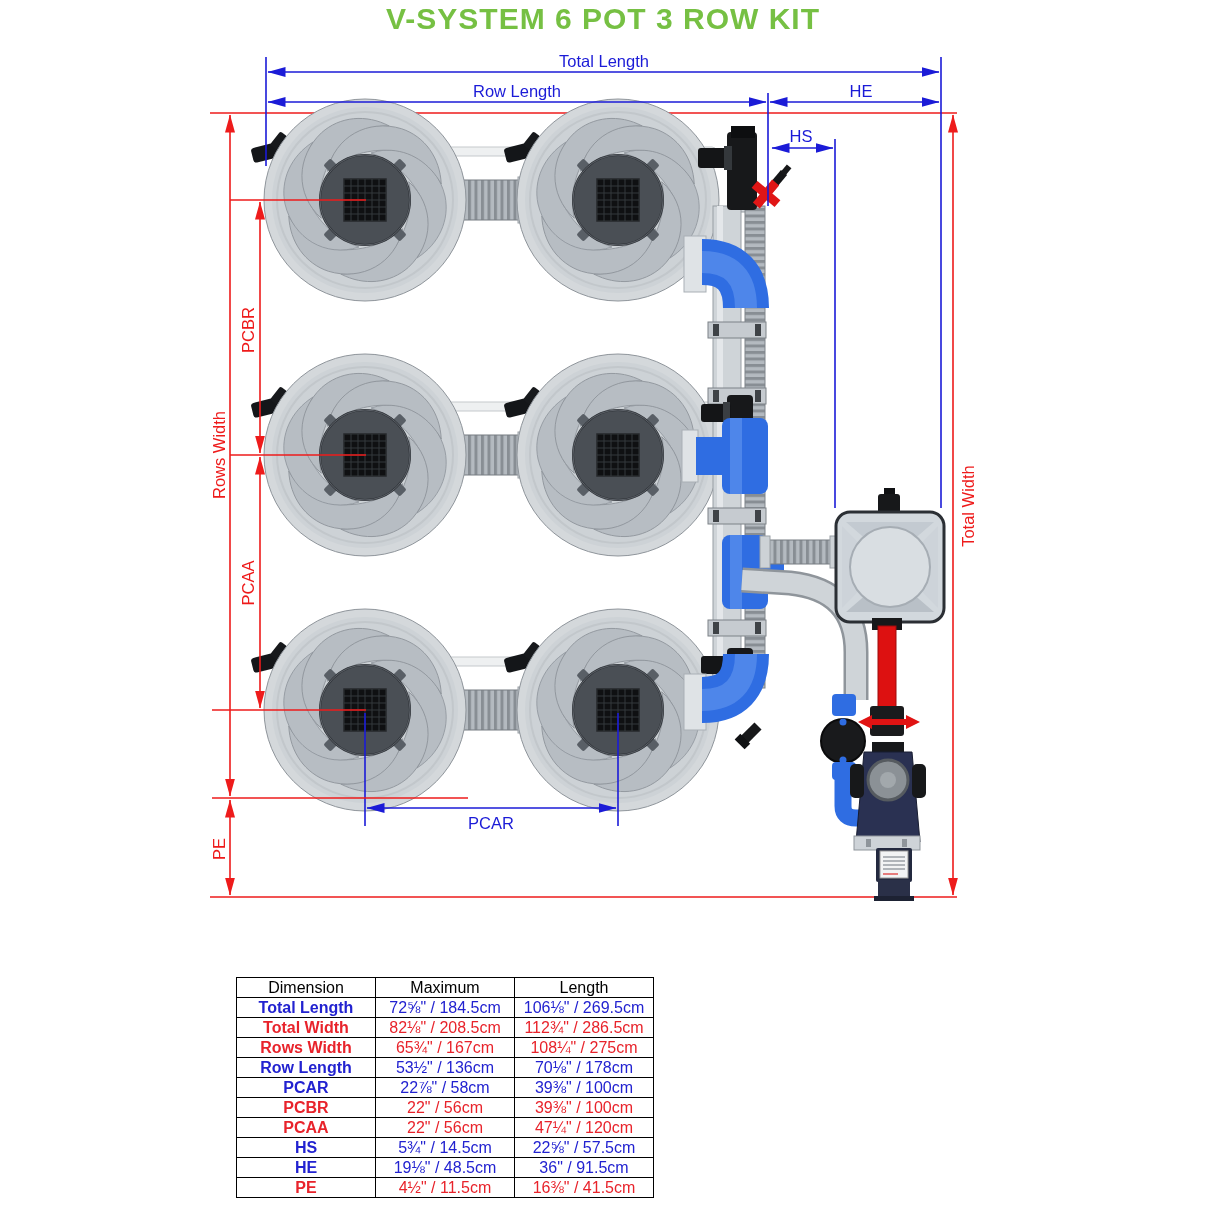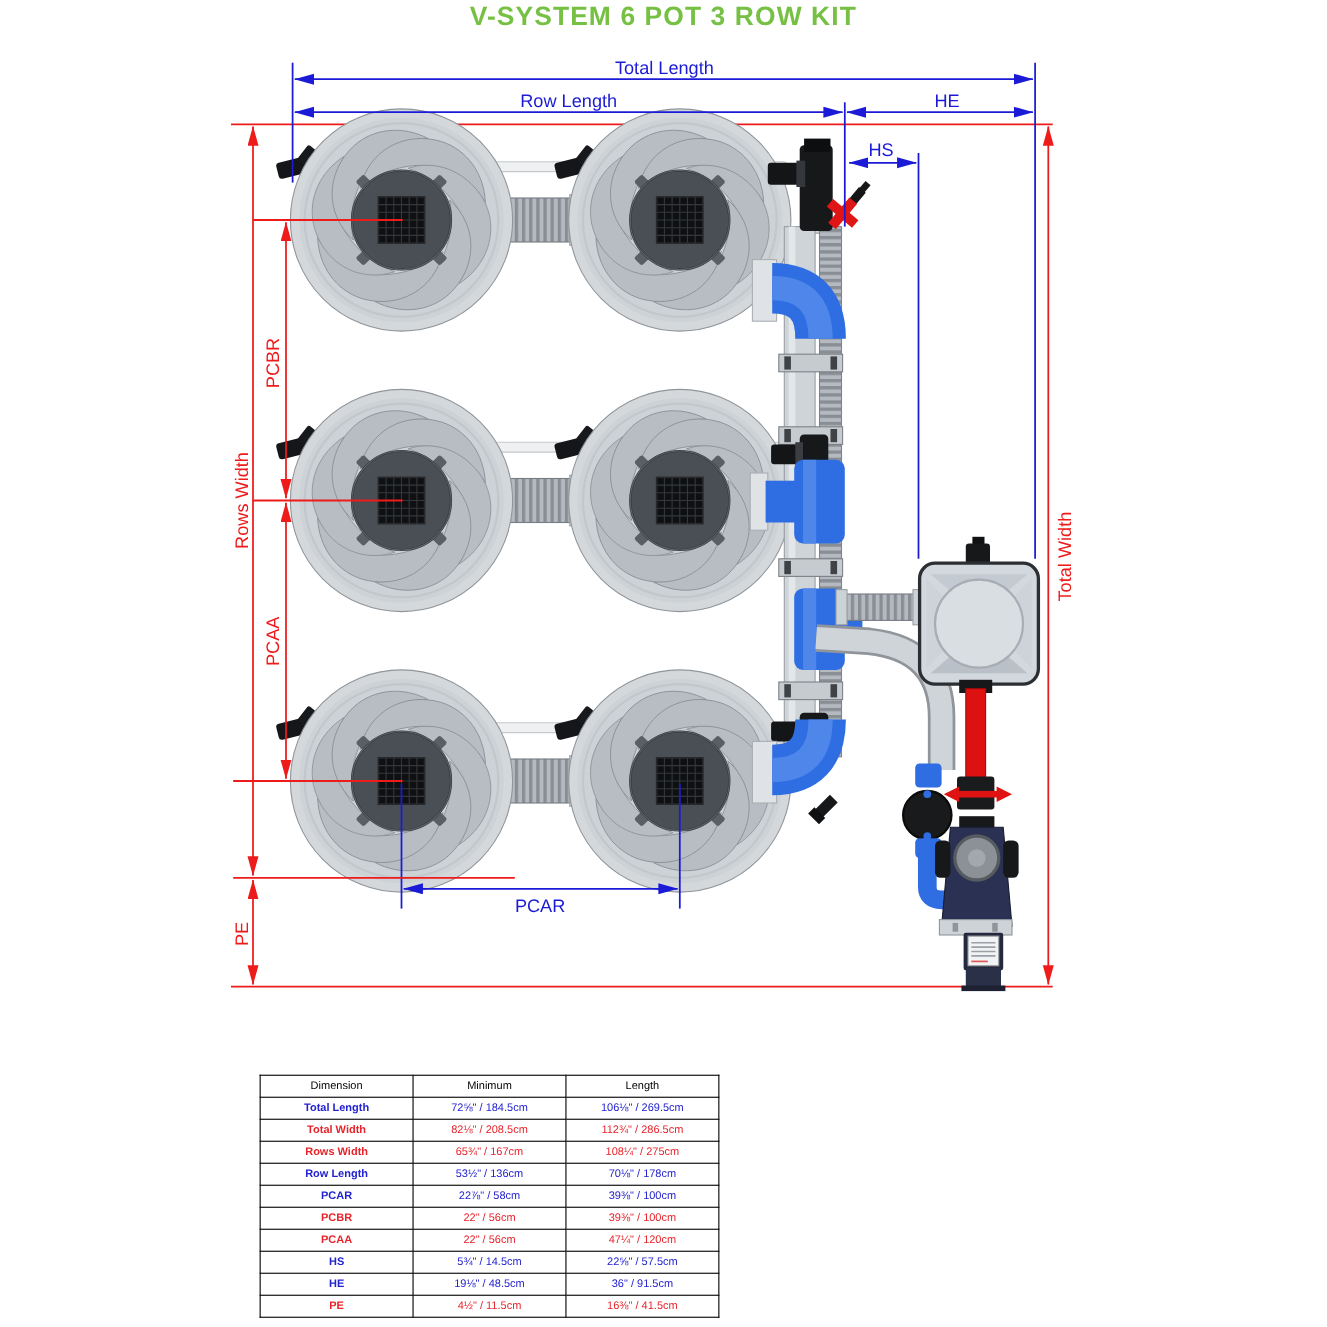--- a/index.html
+++ b/index.html
@@ -1,27 +1,27 @@
 <!DOCTYPE html>
 <html><head>
 <meta charset="utf-8">
 <style>
   html,body{margin:0;padding:0;background:#ffffff;}
   #stage{position:relative;width:1206px;height:1206px;background:#fff;overflow:hidden;
          font-family:"Liberation Sans",sans-serif;}
   #title{position:absolute;top:2px;left:0;right:0;text-align:center;
-         font-size:24px;font-weight:bold;letter-spacing:1px;color:#76c043;}
+         font-size:30px;font-weight:bold;letter-spacing:1px;color:#76c043;}
   #subtitle{position:absolute;top:26px;left:0;right:0;text-align:center;
          font-size:16px;color:#111;}
   svg{position:absolute;left:0;top:0;}
   svg text{font-family:"Liberation Sans",sans-serif;font-size:16.5px;}
   .bluetxt{fill:#1b1bd7;}
   .redtxt{fill:#ee1b1b;}
   #dimtable{position:absolute;left:236px;top:977px;border-collapse:collapse;
-            table-layout:fixed;font-size:10px;line-height:1;}
+            table-layout:fixed;font-size:16px;line-height:1;}
   #dimtable th,#dimtable td{border:1.8px solid #000;text-align:center;
             height:19px;padding:0 2px;white-space:nowrap;}
   #dimtable th{font-weight:normal;color:#000;width:134px;}
   #dimtable td.dim{font-weight:bold;}
   #dimtable tr.blue td{color:#2222d0;}
   #dimtable tr.red td{color:#e8232b;}
 </style>
 </head>
 <body>
 
@@ -256,21 +256,21 @@
       <text class="redtxt" transform="translate(254,583) rotate(-90)" text-anchor="middle">PCAA</text>
       <text class="redtxt" transform="translate(225,849) rotate(-90)" text-anchor="middle">PE</text>
       <text class="redtxt" transform="translate(974,506) rotate(-90)" text-anchor="middle">Total Width</text>
     </g>
   </svg>
 
   <table id="dimtable">
     <thead>
       <tr>
         <th>Dimension</th>
-        <th>Minimum</th>
+        <th>Maximum</th>
         <th>Length</th>
       </tr>
     </thead>
     <tbody>
       <tr class="blue">
           <td class="dim">Total Length</td>
           <td>72⅝" / 184.5cm</td>
           <td>106⅛" / 269.5cm</td>
         </tr>
       <tr class="red">

